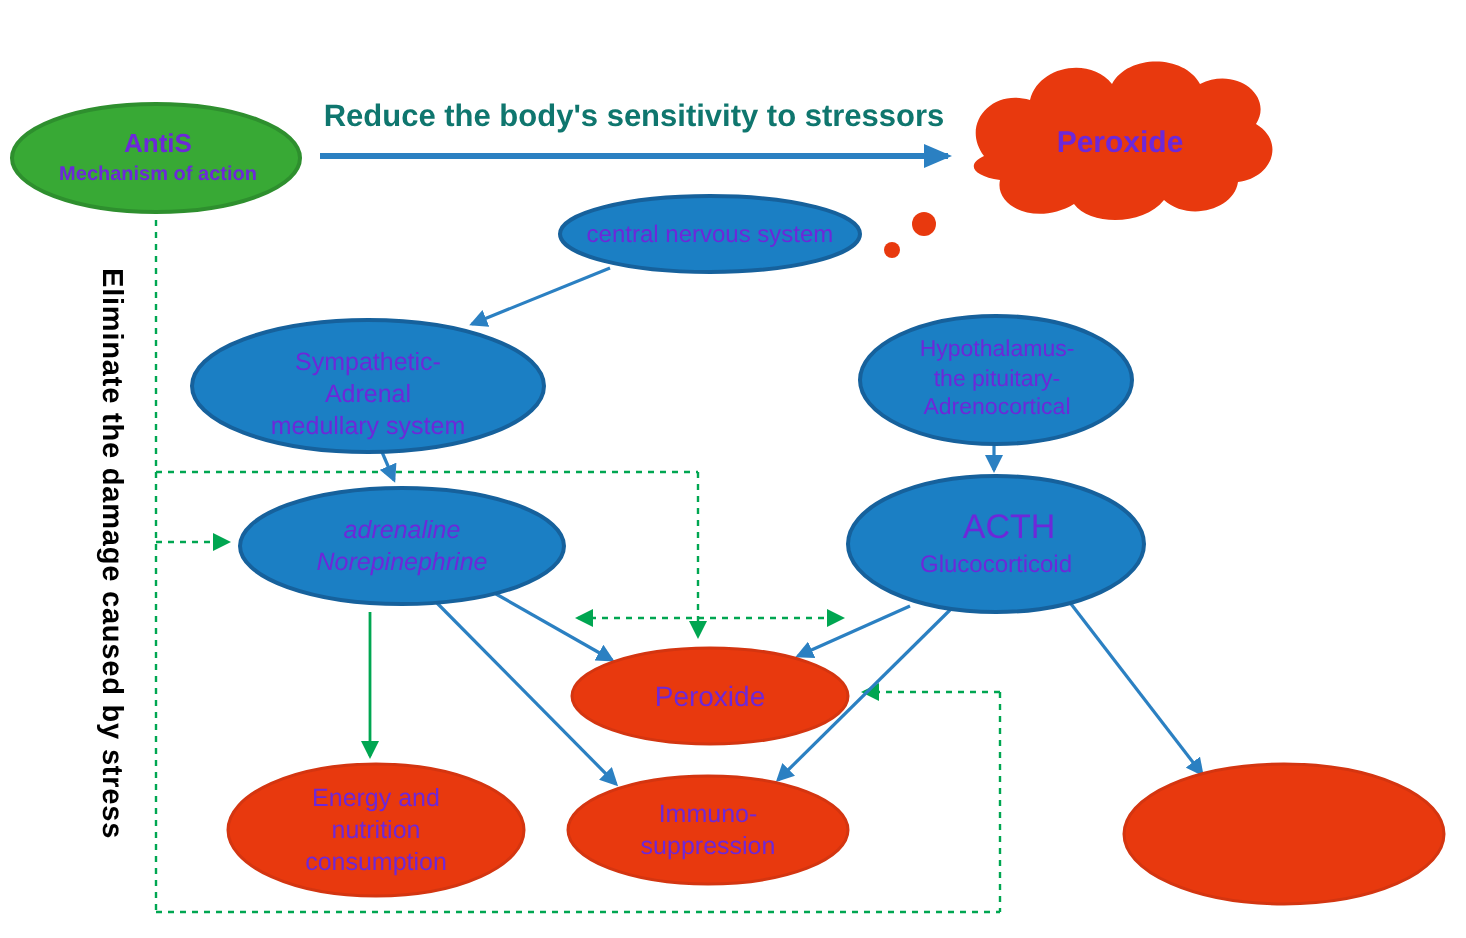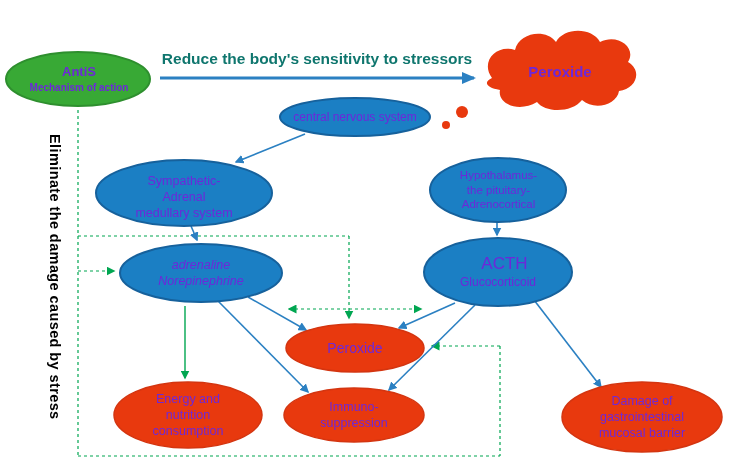--- a/index.html
+++ b/index.html
@@ -122,17 +122,14 @@
     <span class="l1">ACTH</span>
     <span class="l2">Glucocorticoid</span>
   </div>
 
   <div class="lbl" id="lbl-per">Peroxide</div>
   <div class="lbl" id="lbl-energy">Energy and
 nutrition
 consumption</div>
   <div class="lbl" id="lbl-imm">Immuno-
 suppression</div>
-  <div class="lbl" id="lbl-dmg">Damage of
-gastrointestinal
-mucosal barrier</div>
 
 </div>
 
 </body></html>

